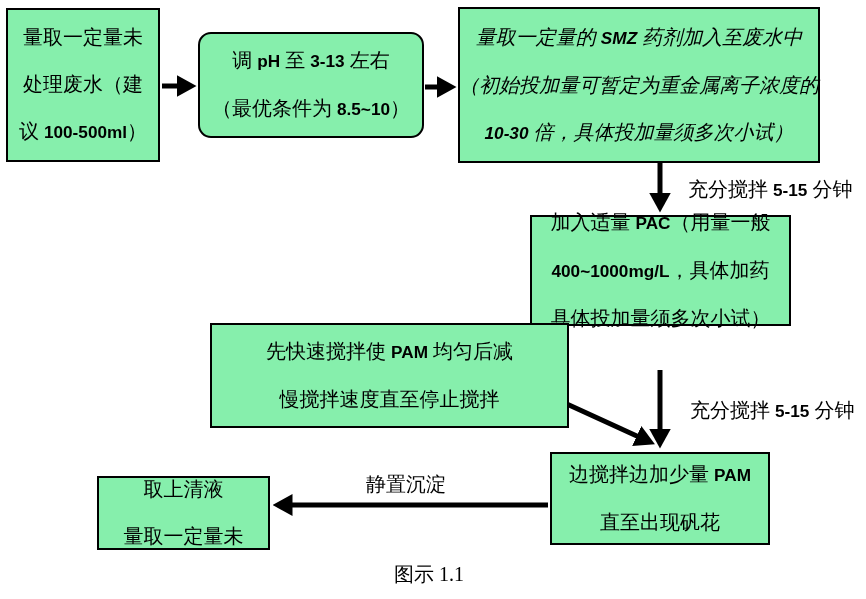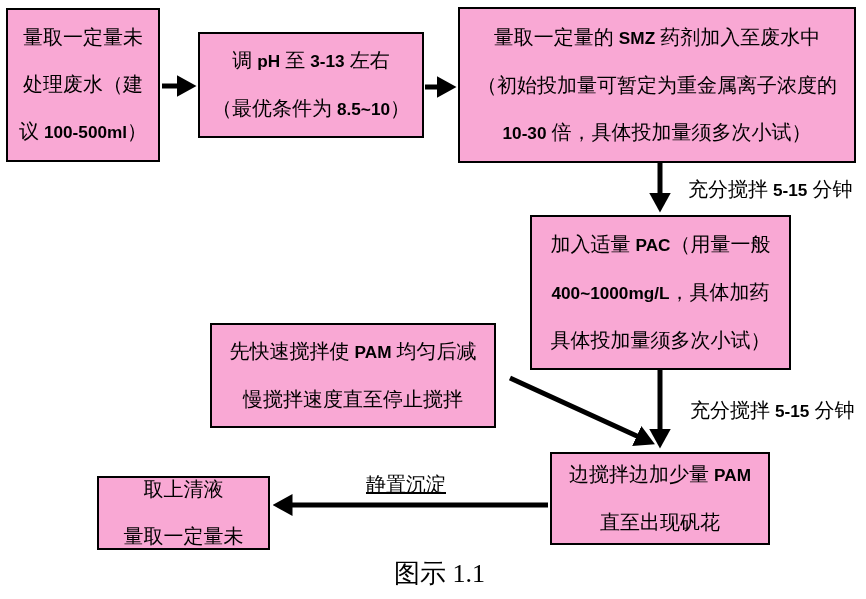--- a/index.html
+++ b/index.html
@@ -19,21 +19,21 @@
   #arrow-layer {
     position: absolute;
     left: 0;
     top: 0;
     width: 866px;
     height: 599px;
   }
   .box {
     position: absolute;
     border: 2px solid #000000;
-    background: #f9a8d4;
+    background: #86efac;
     box-sizing: border-box;
     display: flex;
     flex-direction: column;
     justify-content: center;
     align-items: center;
     text-align: center;
   }
   .box .line {
     line-height: 47px;
     font-size: 20px;
@@ -47,35 +47,35 @@
   }
   .lat {
     font-family: "Liberation Sans", "DejaVu Sans", sans-serif;
     font-weight: 700;
     font-size: 0.86em;
   }
   #caption {
     position: absolute;
     left: 394px;
     top: 561px;
-    font-size: 26px;
+    font-size: 20px;
     line-height: 26px;
     white-space: nowrap;
   }
   
   #box-measure   { left: 6px;   top: 8px;   width: 154px; height: 154px; }
-  #box-ph        { left: 198px; top: 32px;  width: 226px; height: 106px; }
-  #box-smz       { left: 458px; top: 7px;   width: 398px; height: 156px; }
-  #box-pac       { left: 530px; top: 215px; width: 261px; height: 155px; }
-  #box-pam-mix   { left: 210px; top: 323px; width: 286px; height: 105px; }
+  #box-ph        { left: 198px; top: 32px;  width: 226px; height: 106px; border-radius: 13px; }
+  #box-smz       { left: 458px; top: 7px;   width: 362px; height: 156px; font-style: italic; }
+  #box-pac       { left: 530px; top: 215px; width: 261px; height: 111px; }
+  #box-pam-mix   { left: 210px; top: 323px; width: 359px; height: 105px; }
   #box-pam-add   { left: 550px; top: 452px; width: 220px; height: 93px; }
   #box-result    { left: 97px;  top: 476px; width: 173px; height: 74px; }
   #label-stir-1  { left: 688px; top: 175px; }
   #label-stir-2  { left: 690px; top: 396px; }
-  #label-settle  { left: 366px; top: 470px; text-decoration: underline; }
+  #label-settle  { left: 366px; top: 470px; }
 </style>
 </head>
 <body>
 
 <div id="canvas">
 
   <svg id="arrow-layer" width="866" height="599" viewBox="0 0 866 599" xmlns="http://www.w3.org/2000/svg">
     <defs>
       <marker id="ah" markerWidth="4" markerHeight="4.4" refX="0.5" refY="2.2" orient="auto" markerUnits="strokeWidth">
         <path d="M0,0 L4,2.2 L0,4.4 Z" fill="#000000"></path>

